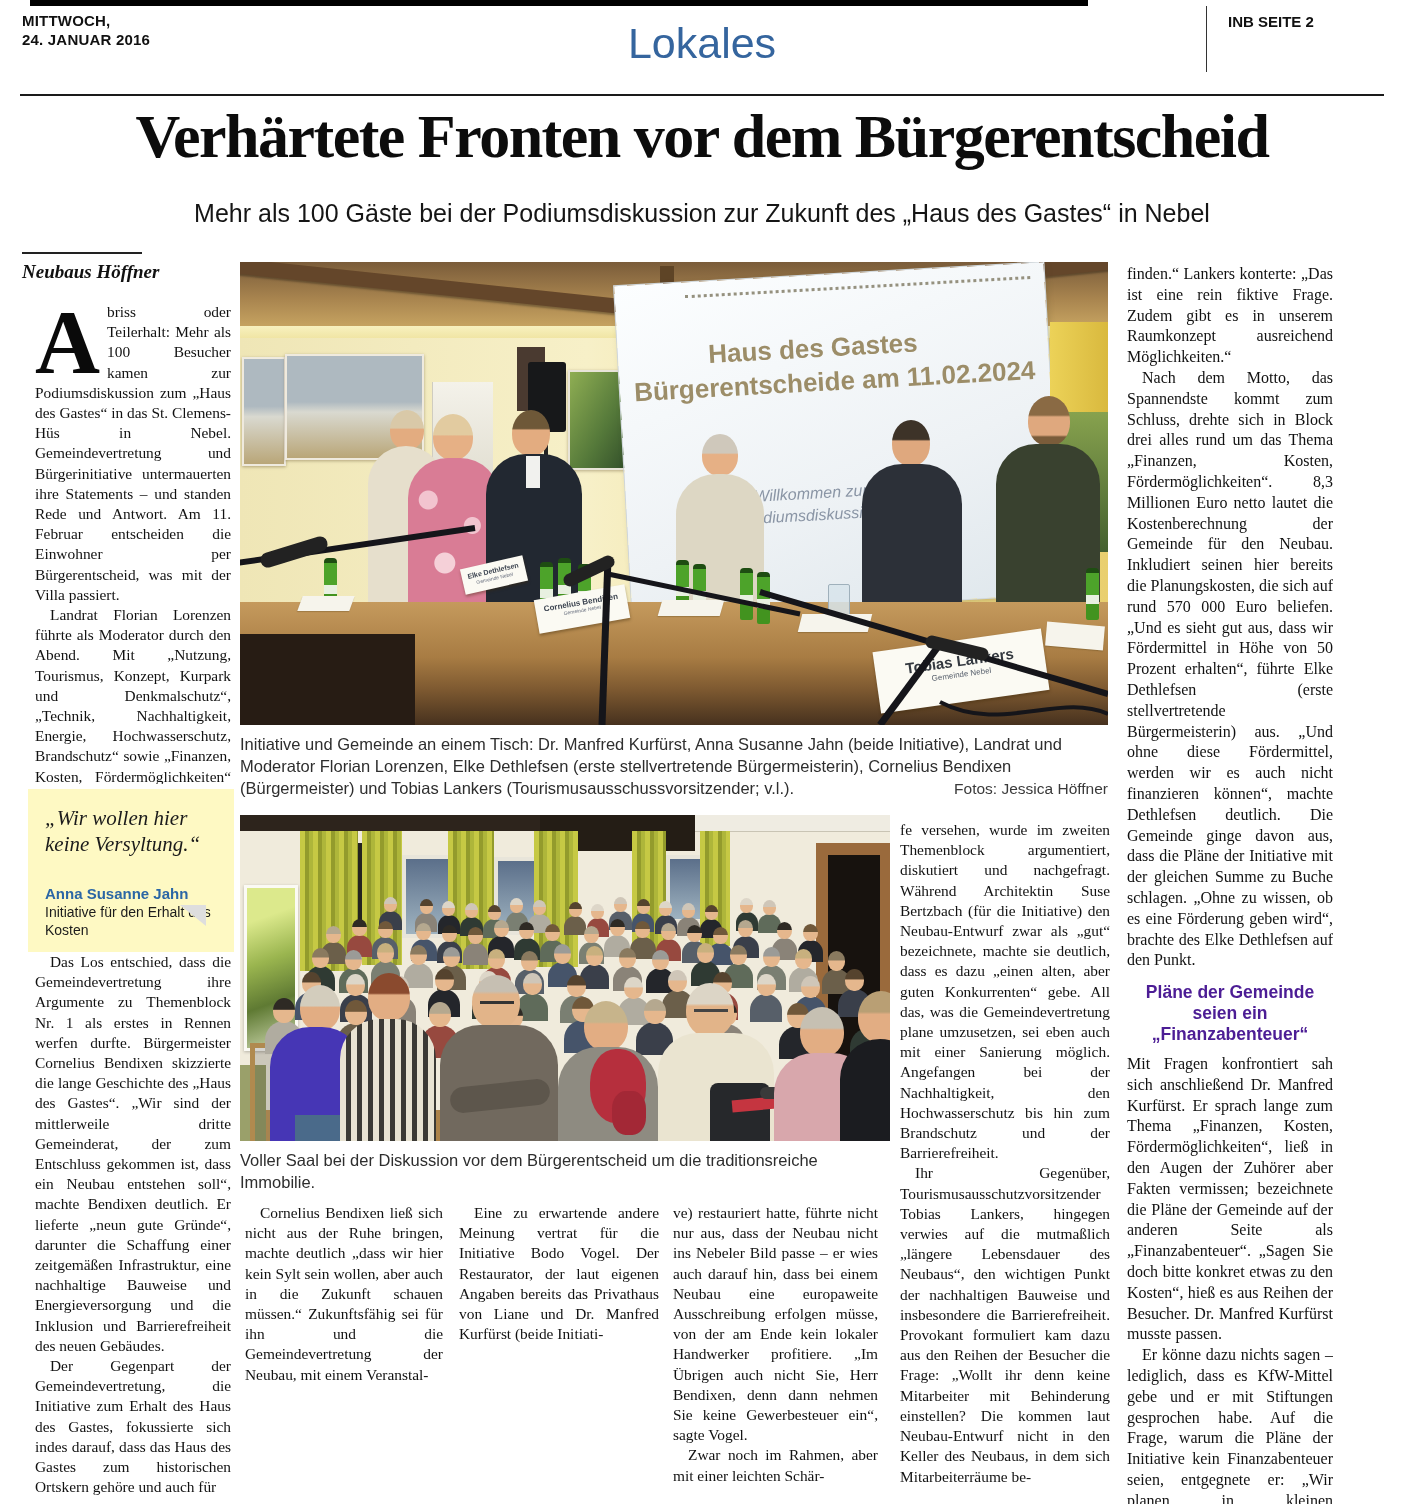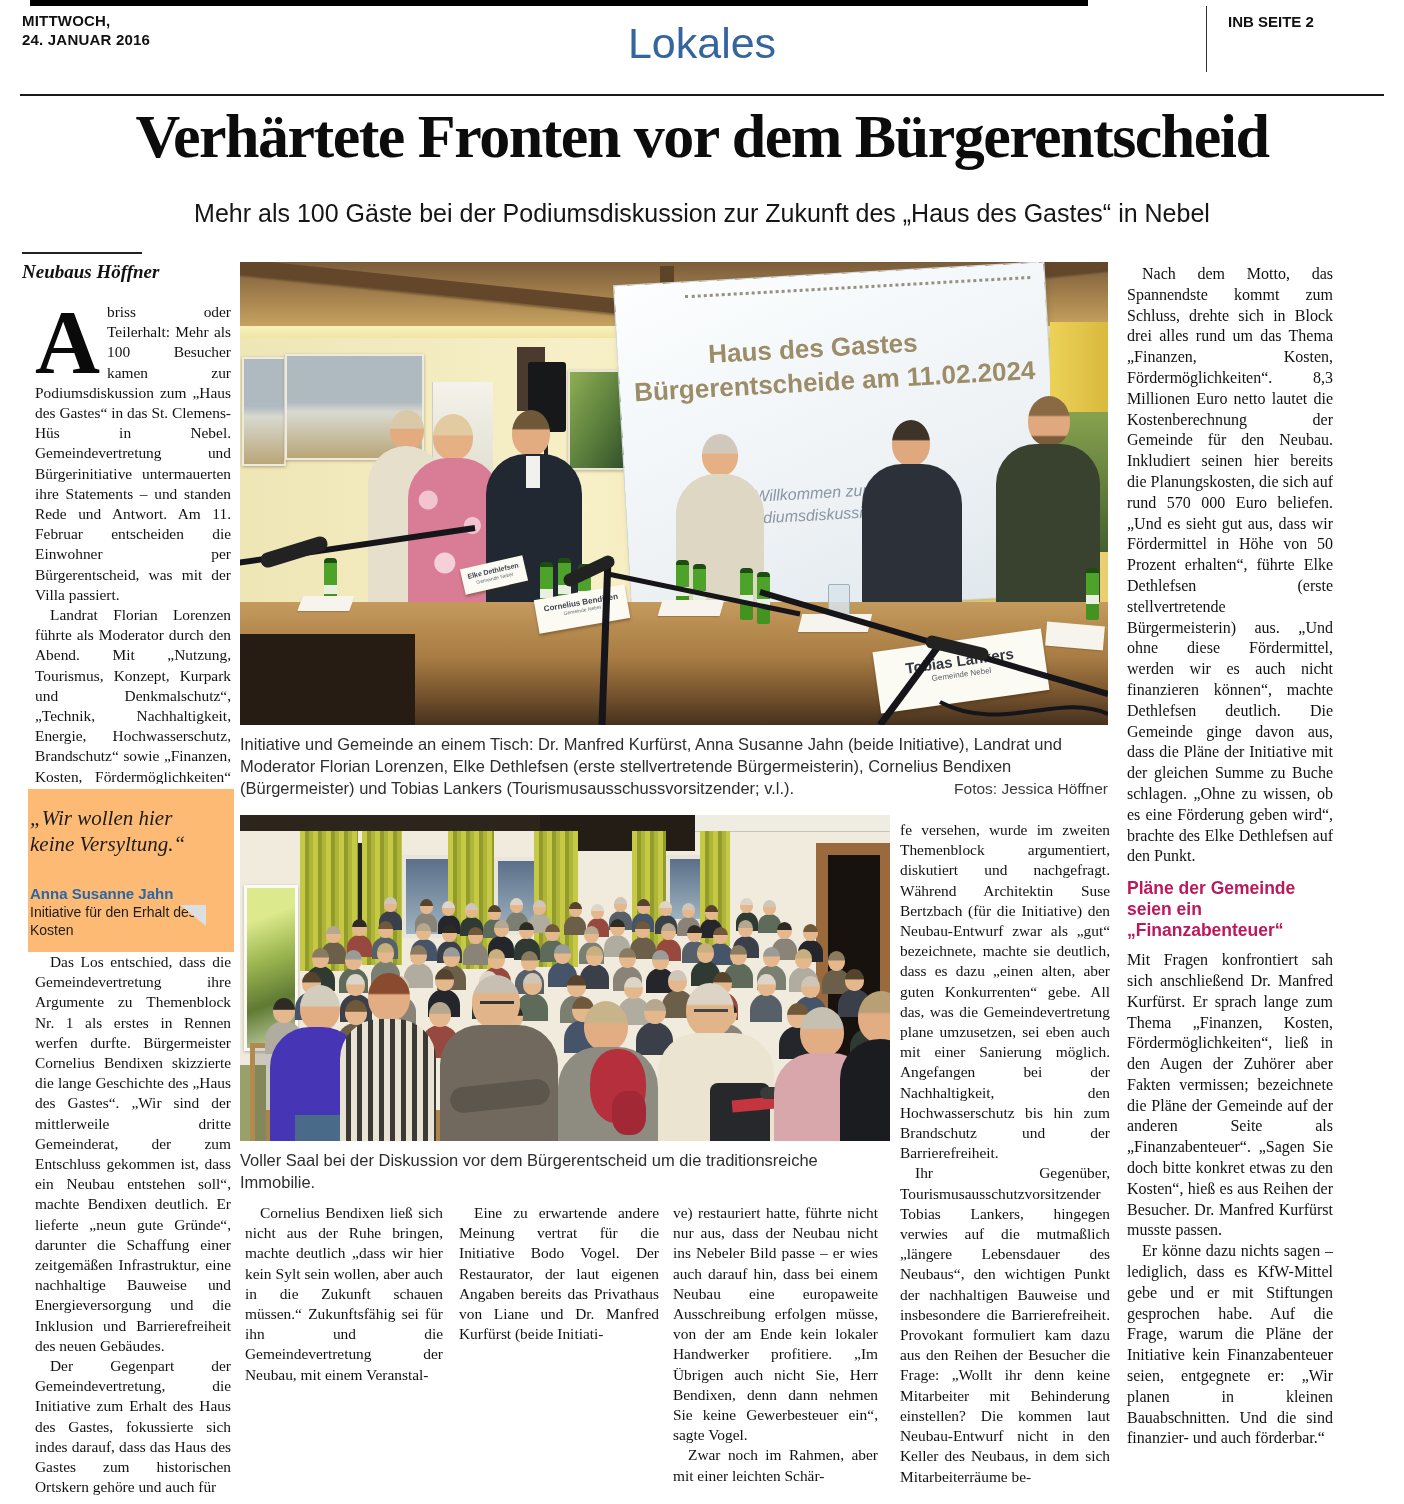--- a/index.html
+++ b/index.html
@@ -31,25 +31,25 @@
   .bodycol p.ind{text-indent:15px;}
   .dropcap{float:left;font:bold 90px/74px "Liberation Serif",serif;padding:4px 7px 0 0;color:#0a0a0a;}
 
   .col-left {left:35px;top:302px;width:196px;height:482px;}
   .col-left2{left:35px;top:952px;width:196px;height:552px;}
   .col-b1{left:245px;top:1203px;width:198px;height:301px;}
   .col-b2{left:459px;top:1203px;width:200px;height:301px;}
   .col-b3{left:673px;top:1203px;width:205px;height:301px;}
   .col-mid{left:900px;top:820px;width:210px;height:684px;}
   .col-right{left:1127px;top:264px;width:206px;height:1240px;font-size:16px;line-height:20.8px;}
-  .col-right .subhead2{font:bold 17.5px/21px "Liberation Sans",sans-serif;margin:11px 0 9px;text-align:left;color:#be185d;}
-
-  
-  .quote-box{left:28px;top:789px;width:206px;box-sizing:border-box;background:#fdba74;
-             padding:16px 13px 13px 2px;}
+  .col-right .subhead2{font:bold 17.5px/21px "Liberation Sans",sans-serif;margin:11px 0 9px;text-align:center;color:#4c1d95;}
+
+  
+  .quote-box{left:28px;top:789px;width:206px;box-sizing:border-box;background:#fef9c3;
+             padding:16px 13px 13px 17px;}
   .quote-text{font:italic 21px/26px "Liberation Serif",serif;color:#1b1b1b;}
   .quote-author{margin-top:27px;font:bold 15px/19px "Liberation Sans",sans-serif;color:#2b66a5;}
   .quote-role{font:14px/18px "Liberation Sans",sans-serif;color:#1c1c1c;}
   .quote-tail{left:180px;top:905px;width:0;height:0;
               border-left:26px solid transparent;border-top:21px solid #dedede;}
 
   
   .photo{overflow:hidden;background:#d8cfae;}
   .photo1{left:240px;top:262px;width:868px;height:463px;}
   .photo2{left:240px;top:815px;width:650px;height:326px;}
@@ -470,17 +470,18 @@
   <p>ve) restauriert hatte, führte nicht nur aus, dass der Neubau nicht ins Nebeler Bild passe – er wies auch darauf hin, dass bei einem Neubau eine europaweite Ausschreibung erfolgen müsse, von der am Ende kein lokaler Handwerker profitiere. „Im Übrigen auch nicht Sie, Herr Bendixen, denn dann nehmen Sie keine Gewerbesteuer ein“, sagte Vogel.</p>
   <p class="ind">Zwar noch im Rahmen, aber mit einer leichten Schär-</p>
 </div>
 
 <div class="abs bodycol col-mid">
   <p>fe versehen, wurde im zweiten Themenblock argumentiert, diskutiert und nachgefragt. Während Architektin Suse Bertzbach (für die Initiative) den Neubau-Entwurf zwar als „gut“ bezeichnete, machte sie deutlich, dass es dazu „einen alten, aber guten Konkurrenten“ gebe. All das, was die Gemeindevertretung plane umzusetzen, sei eben auch mit einer Sanierung möglich. Angefangen bei der Nachhaltigkeit, den Hochwasserschutz bis hin zum Brandschutz und der Barrierefreiheit.</p>
   <p class="ind">Ihr Gegenüber, Tourismusausschutzvorsitzender Tobias Lankers, hingegen verwies auf die mutmaßlich „längere Lebensdauer des Neubaus“, den wichtigen Punkt der nachhaltigen Bauweise und insbesondere die Barrierefreiheit. Provokant formuliert kam dazu aus den Reihen der Besucher die Frage: „Wollt ihr denn keine Mitarbeiter mit Behinderung einstellen? Die kommen laut Neubau-Entwurf nicht in den Keller des Neubaus, in dem sich Mitarbeiterräume be-</p>
 </div>
 
 <div class="abs bodycol col-right">
+  <p>finden.“ Lankers konterte: „Das ist eine rein fiktive Frage. Zudem gibt es in unserem Raumkonzept ausreichend Möglichkeiten.“</p>
   <p class="ind">Nach dem Motto, das Spannendste kommt zum Schluss, drehte sich in Block drei alles rund um das Thema „Finanzen, Kosten, Fördermöglichkeiten“. 8,3 Millionen Euro netto lautet die Kostenberechnung der Gemeinde für den Neubau. Inkludiert seinen hier bereits die Planungskosten, die sich auf rund 570 000 Euro beliefen. „Und es sieht gut aus, dass wir Fördermittel in Höhe von 50 Prozent erhalten“, führte Elke Dethlefsen (erste stellvertretende Bürgermeisterin) aus. „Und ohne diese Fördermittel, werden wir es auch nicht finanzieren können“, machte Dethlefsen deutlich. Die Gemeinde ginge davon aus, dass die Pläne der Initiative mit der gleichen Summe zu Buche schlagen. „Ohne zu wissen, ob es eine Förderung geben wird“, brachte des Elke Dethlefsen auf den Punkt.</p>
   <p class="subhead2">Pläne der Gemeinde seien ein „Finanzabenteuer“</p>
   <p>Mit Fragen konfrontiert sah sich anschließend Dr. Manfred Kurfürst. Er sprach lange zum Thema „Finanzen, Kosten, Fördermöglichkeiten“, ließ in den Augen der Zuhörer aber Fakten vermissen; bezeichnete die Pläne der Gemeinde auf der anderen Seite als „Finanzabenteuer“. „Sagen Sie doch bitte konkret etwas zu den Kosten“, hieß es aus Reihen der Besucher. Dr. Manfred Kurfürst musste passen.</p>
   <p class="ind">Er könne dazu nichts sagen – lediglich, dass es KfW-Mittel gebe und er mit Stiftungen gesprochen habe. Auf die Frage, warum die Pläne der Initiative kein Finanzabenteuer seien, entgegnete er: „Wir planen in kleinen Bauabschnitten. Und die sind finanzier- und auch förderbar.“</p>
 </div>
 
 </body></html>

